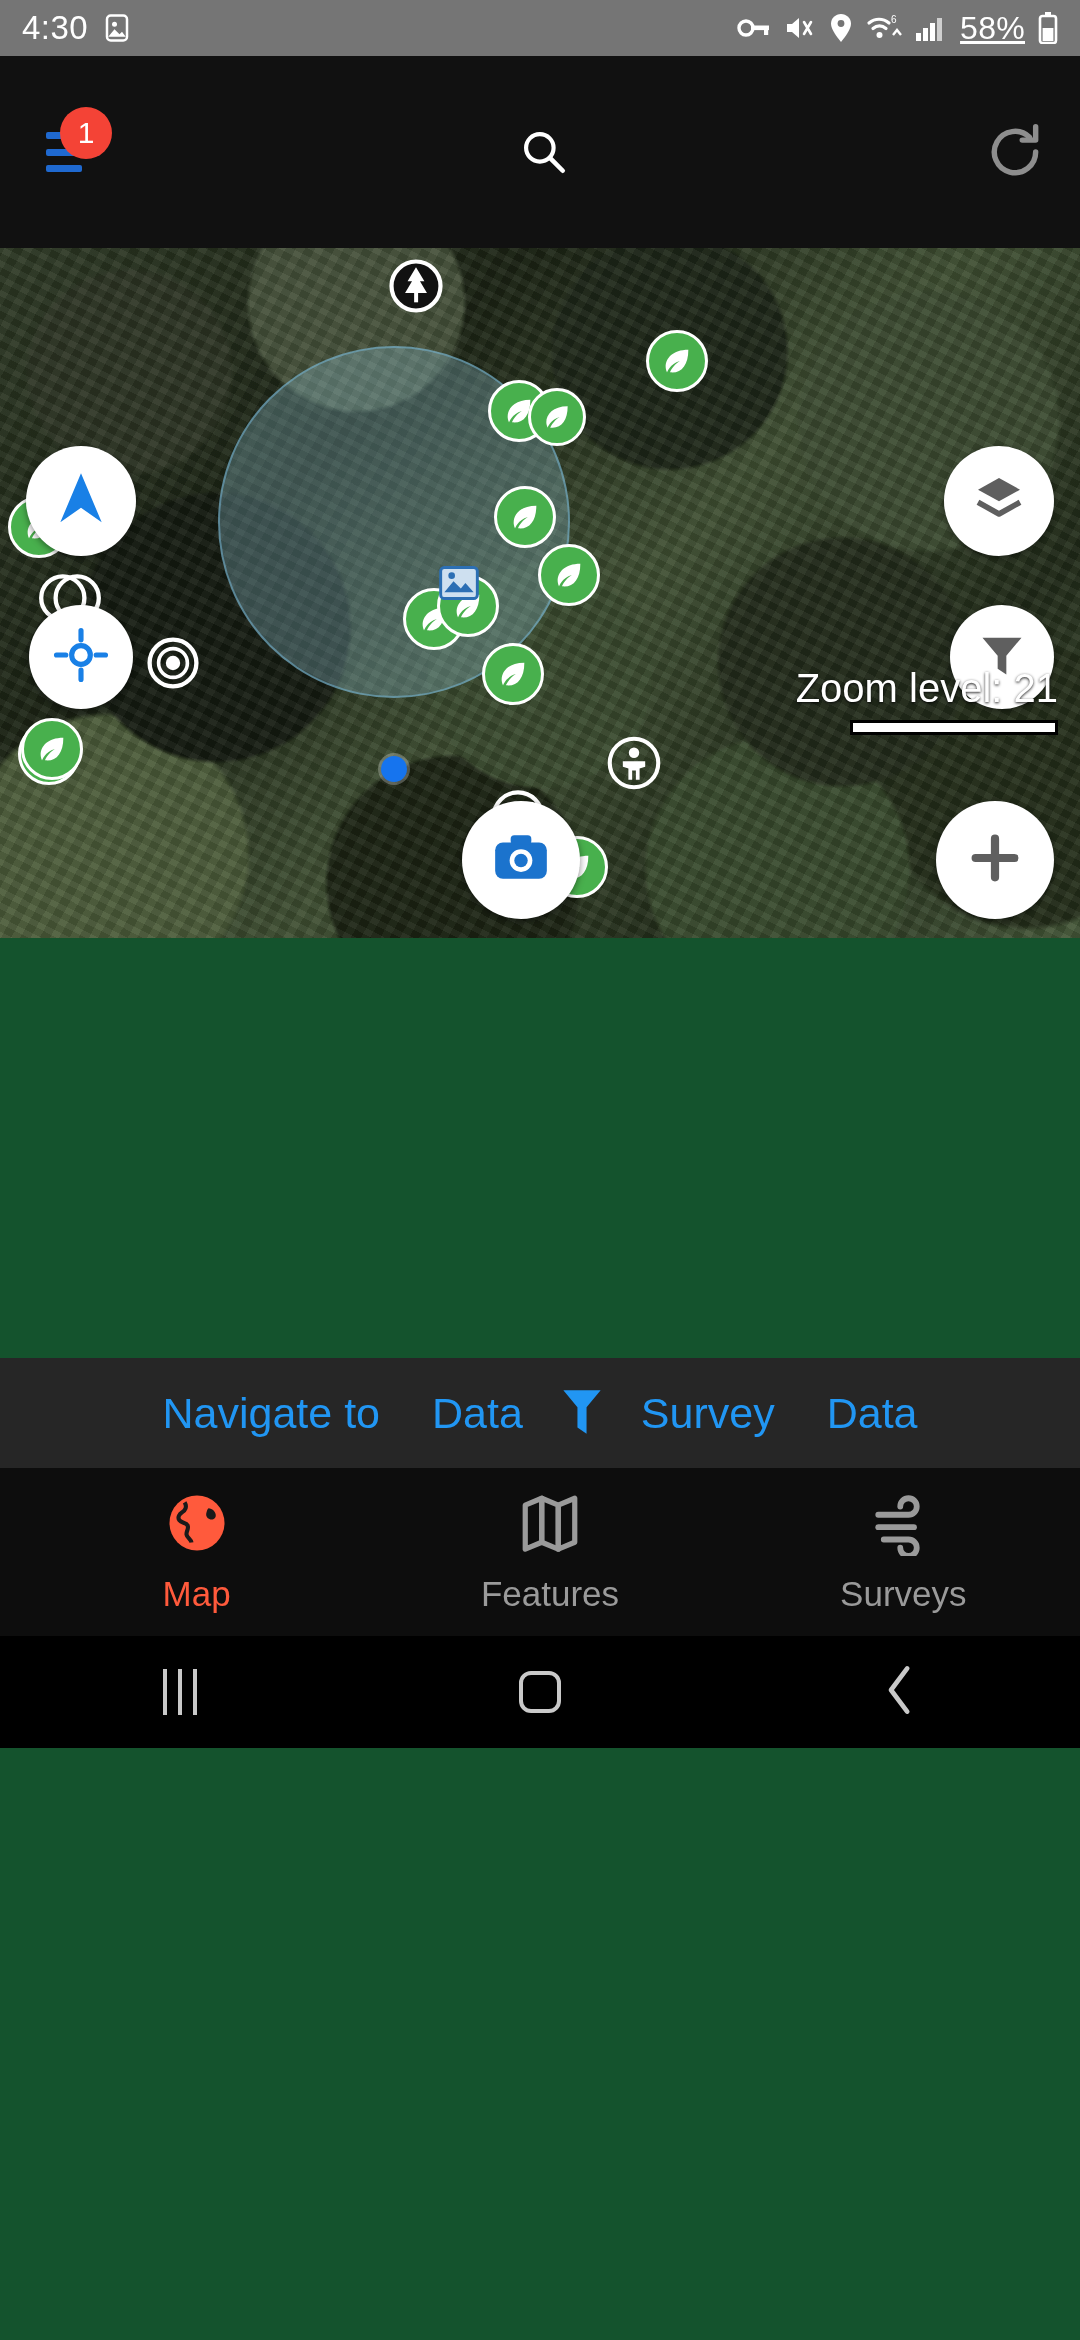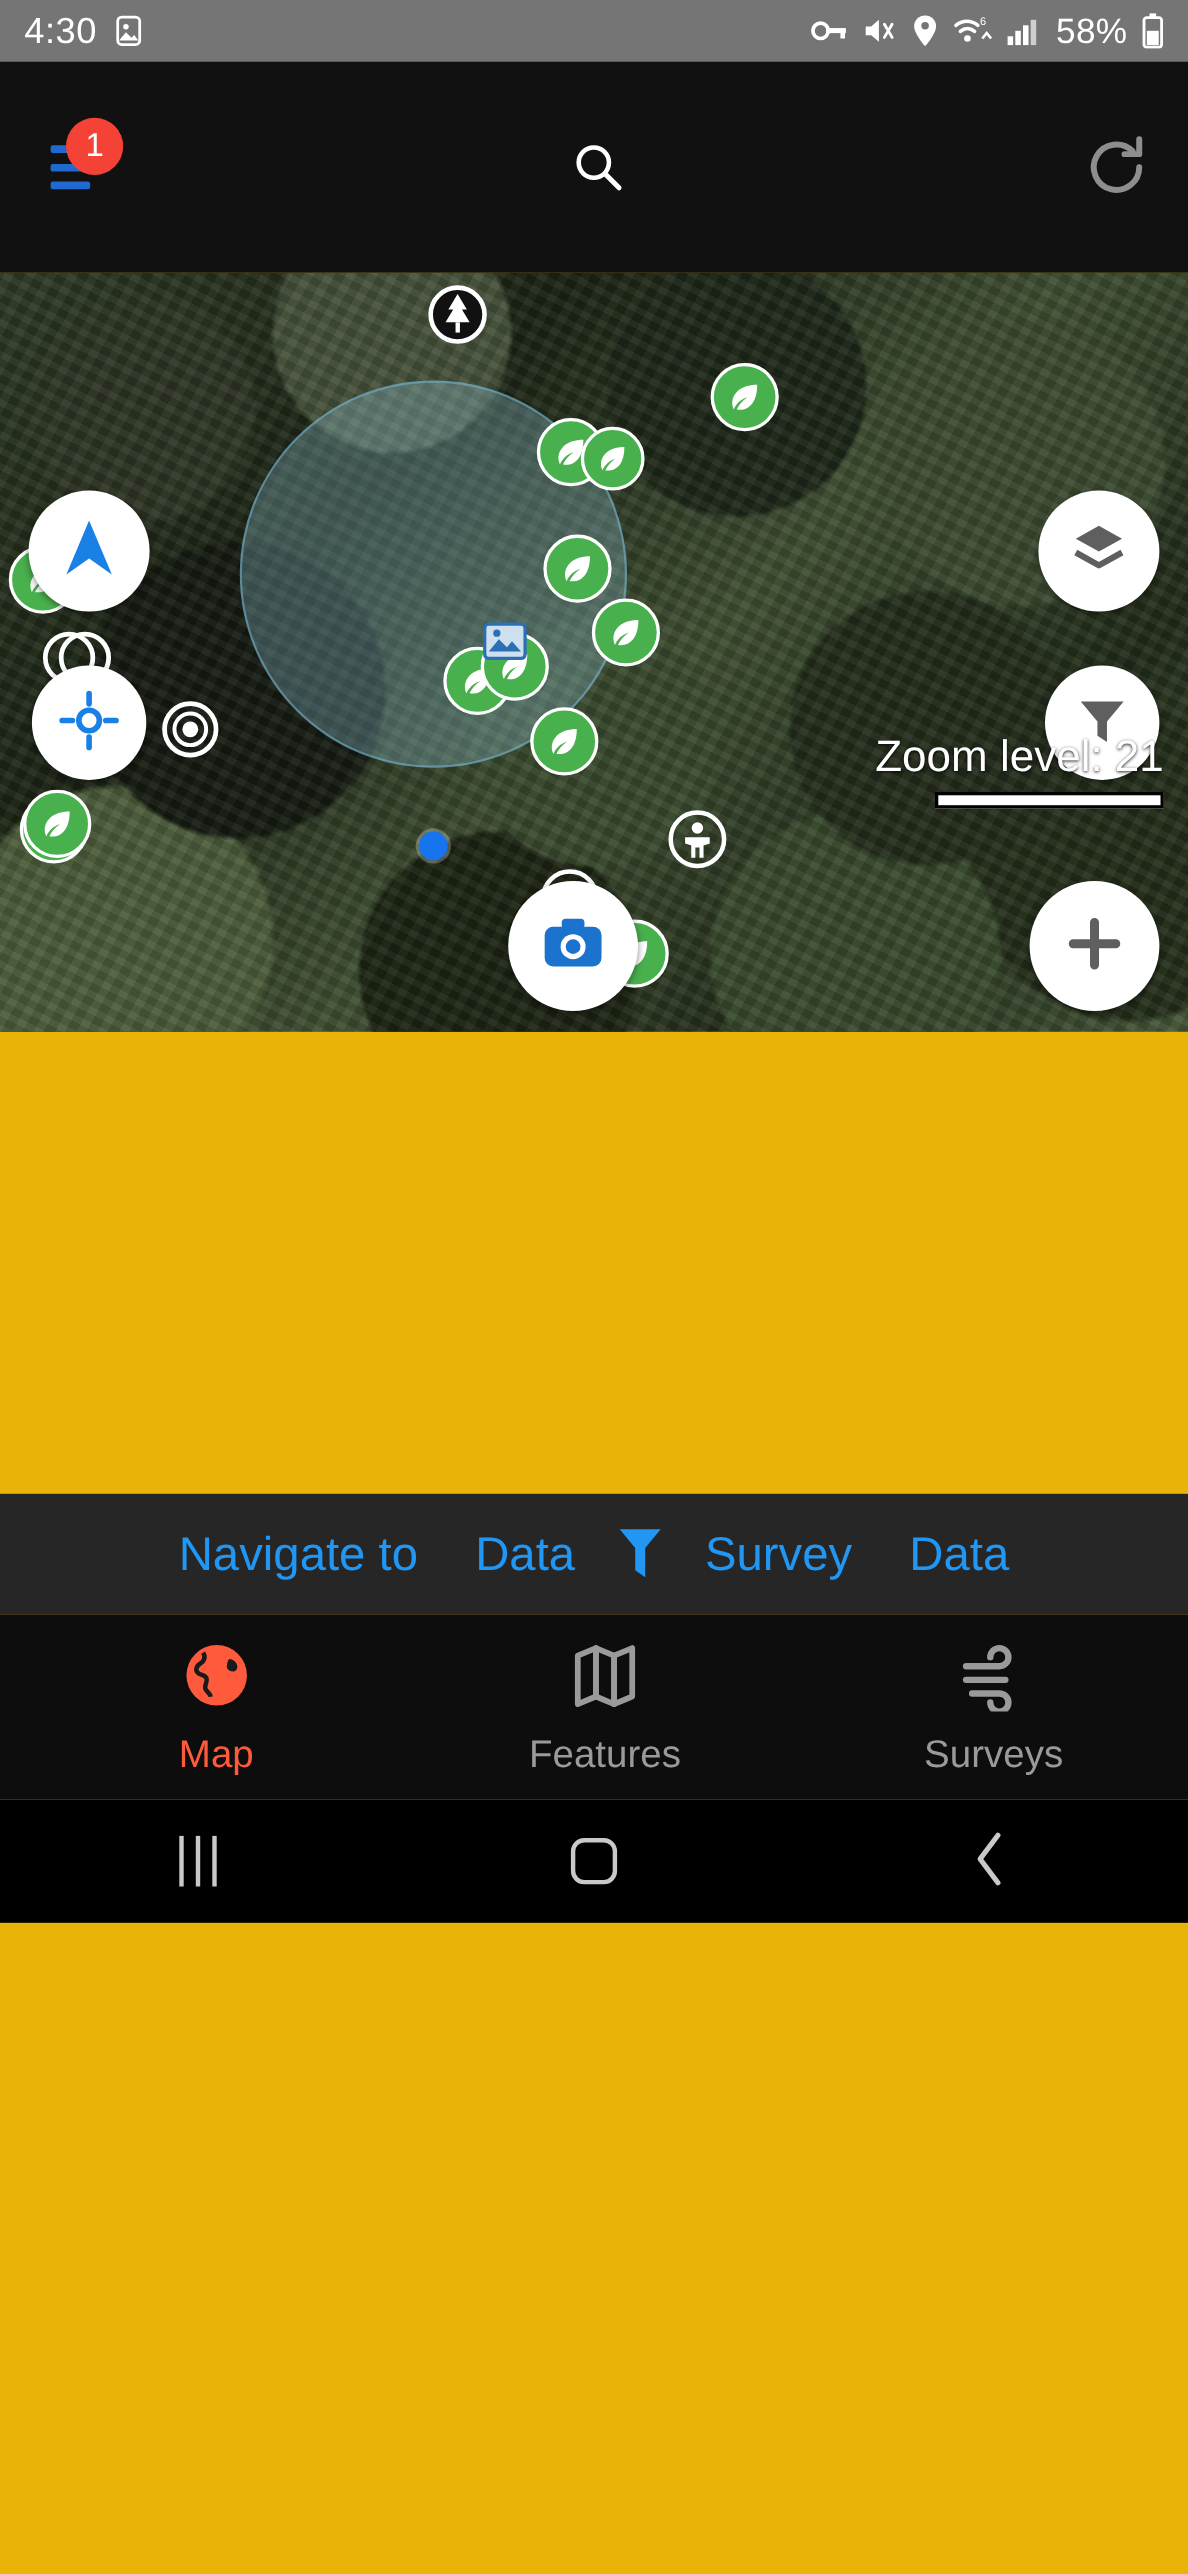--- a/index.html
+++ b/index.html
@@ -2,32 +2,32 @@
 <html><head>
 <meta charset="utf-8">
 <style>
   * { box-sizing: border-box; margin: 0; padding: 0; }
   html, body {
     width: 1080px; height: 2340px;
     background: #000;
     font-family: "Liberation Sans", sans-serif;
     overflow: hidden;
   }
-  #app { position: relative; width: 1080px; height: 2340px; background: #eab308; }
+  #app { position: relative; width: 1080px; height: 2340px; background: #14532d; }
 
   
   .statusbar {
     position: absolute; top: 0; left: 0; width: 1080px; height: 56px;
     background: #757575; display: flex; align-items: center;
     padding: 0 22px; color: #fff;
   }
   .sb-left { display: flex; align-items: center; gap: 14px; }
   .sb-time { font-size: 33px; letter-spacing: .5px; }
   .sb-right { margin-left: auto; display: flex; align-items: center; gap: 13px; }
-  .sb-batt { font-size: 32px; letter-spacing: .3px; }
+  .sb-batt { font-size: 32px; letter-spacing: .3px; text-decoration: underline; }
   .ico { display: inline-block; line-height: 0; }
 
   
   .appbar {
     position: absolute; top: 56px; left: 0; width: 1080px; height: 192px;
     background: #111111; display: flex; align-items: center;
   }
   .hamburger-wrap { position: relative; width: 130px; height: 110px;
     display: flex; align-items: center; justify-content: center; margin-left: 8px; }
   .hamburger { width: 54px; height: 40px; display: flex; flex-direction: column;

